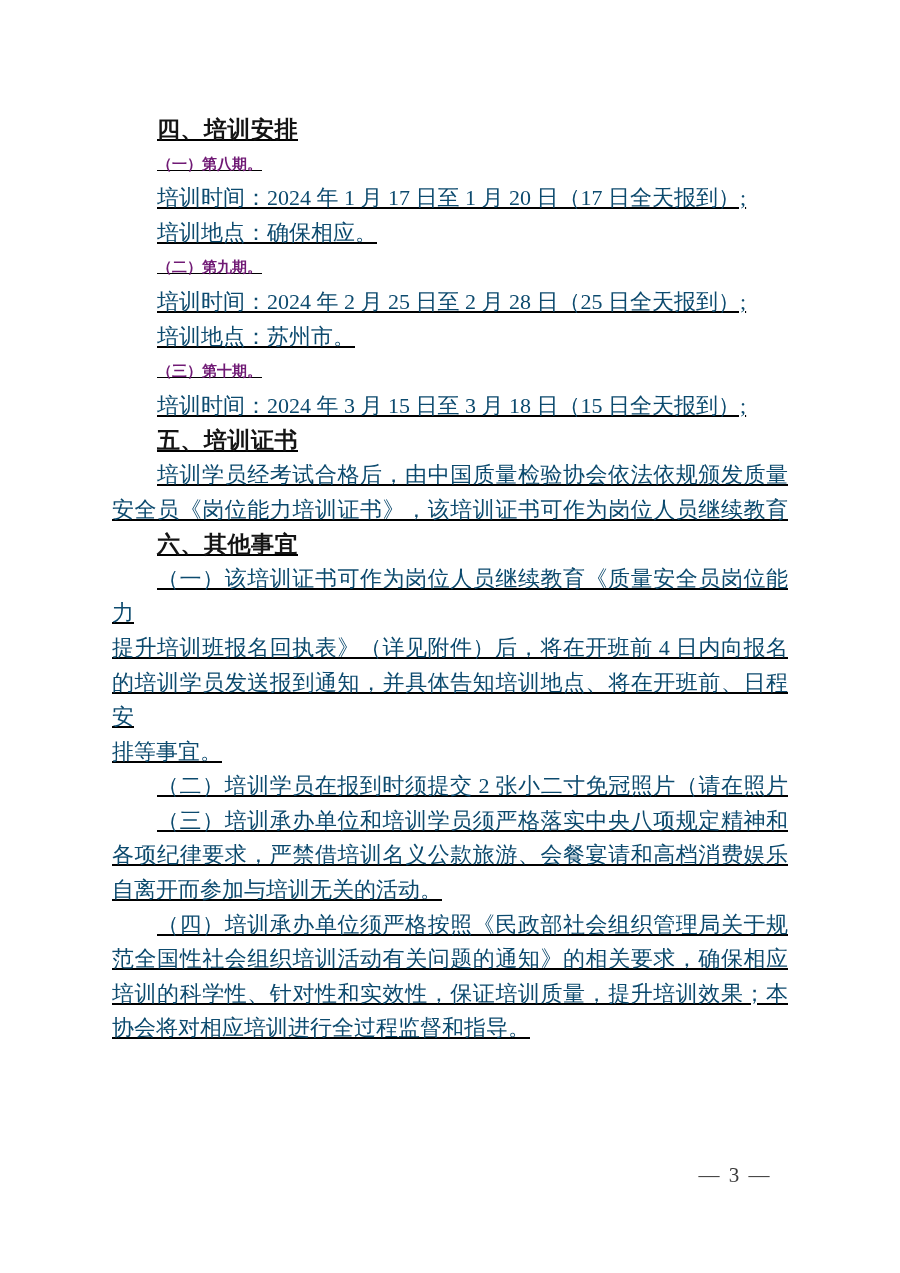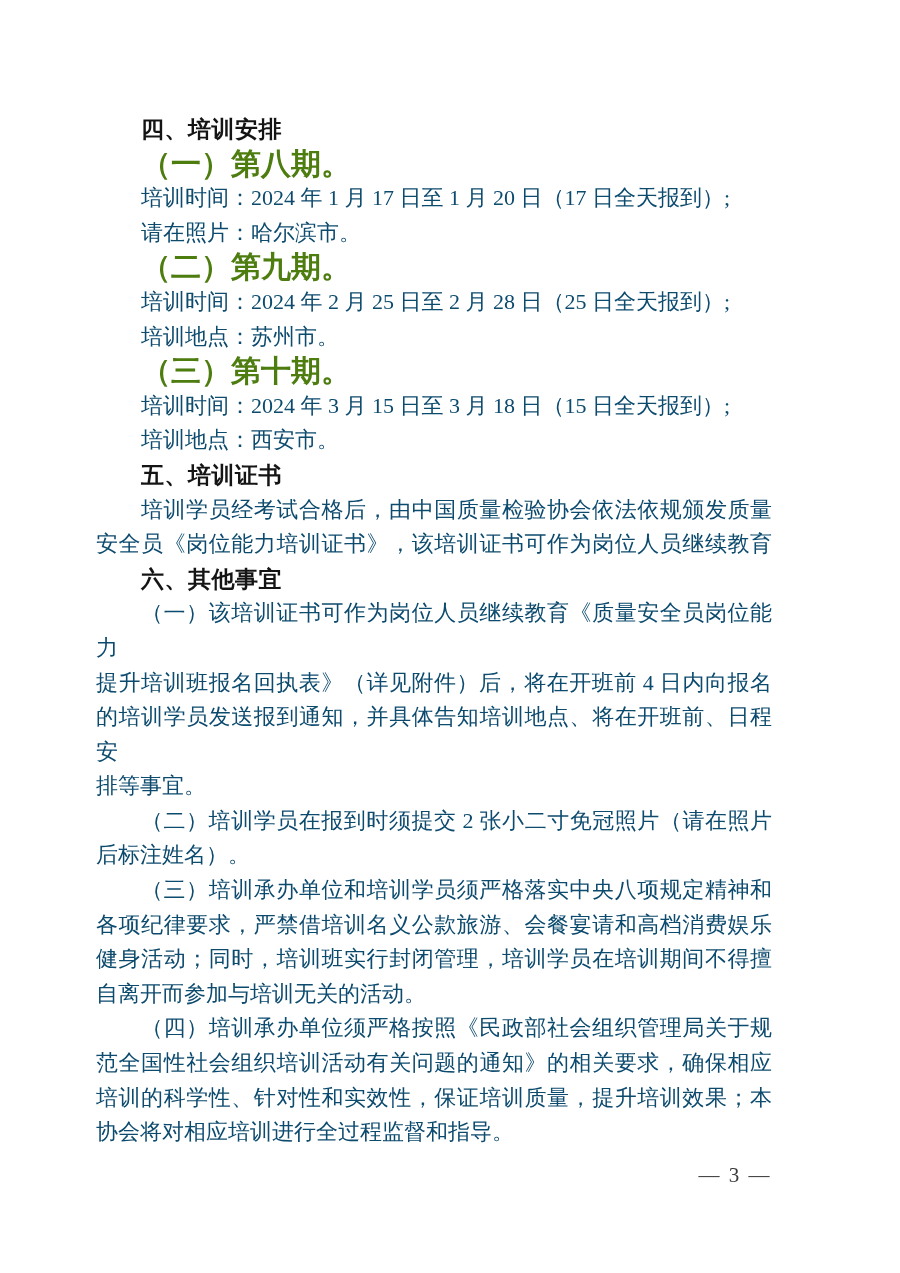--- a/index.html
+++ b/index.html
@@ -10,23 +10,24 @@
   .page {
     position: relative;
     width: 900px;
     height: 1273px;
     background: #ffffff;
     overflow: hidden;
     font-family: "Liberation Serif", serif;
   }
   .doc-body {
     position: absolute;
-    left: 96px;
+    left: 112px;
     top: 112px;
     width: 676px;
+    text-decoration: underline;
   }
   .line {
     font-size: 22px;
     line-height: 34.6px;
     color: #0c4a6e;
     white-space: nowrap;
     font-family: "Liberation Serif", serif;
   }
   .line.indent {
     text-indent: 45px;
@@ -38,22 +39,22 @@
   }
   .line.heading {
     font-family: "Liberation Sans", sans-serif;
     font-weight: 700;
     font-size: 23px;
     letter-spacing: 0.5px;
     color: #141414;
   }
   .line.subheading {
     font-weight: 700;
-    font-size: 30px;
-    color: #4d7c0f;
+    font-size: 15px;
+    color: #701a75;
   }
   .page-number {
     position: absolute;
     left: 660px;
     top: 1163px;
     width: 150px;
     text-align: center;
     font-size: 21px;
     letter-spacing: 2px;
     color: #3c3c3c;
@@ -61,40 +62,37 @@
   }
 </style>
 </head>
 <body>
 
 <div class="page">
   <div class="doc-body" id="doc-lines">
       <div class="line heading indent">四、培训安排</div>
       <div class="line subheading indent">（一）第八期。</div>
       <div class="line body indent">培训时间：2024 年 1 月 17 日至 1 月 20 日（17 日全天报到）;</div>
-      <div class="line body indent">请在照片：哈尔滨市。</div>
+      <div class="line body indent">培训地点：确保相应。</div>
       <div class="line subheading indent">（二）第九期。</div>
       <div class="line body indent">培训时间：2024 年 2 月 25 日至 2 月 28 日（25 日全天报到）;</div>
       <div class="line body indent">培训地点：苏州市。</div>
       <div class="line subheading indent">（三）第十期。</div>
       <div class="line body indent">培训时间：2024 年 3 月 15 日至 3 月 18 日（15 日全天报到）;</div>
-      <div class="line body indent">培训地点：西安市。</div>
       <div class="line heading indent">五、培训证书</div>
       <div class="line body indent fill">培训学员经考试合格后，由中国质量检验协会依法依规颁发质量</div>
       <div class="line body fill">安全员《岗位能力培训证书》，该培训证书可作为岗位人员继续教育</div>
       <div class="line heading indent">六、其他事宜</div>
       <div class="line body indent fill">（一）该培训证书可作为岗位人员继续教育《质量安全员岗位能力</div>
       <div class="line body fill">提升培训班报名回执表》（详见附件）后，将在开班前 4 日内向报名</div>
       <div class="line body fill">的培训学员发送报到通知，并具体告知培训地点、将在开班前、日程安</div>
       <div class="line body">排等事宜。</div>
       <div class="line body indent fill">（二）培训学员在报到时须提交 2 张小二寸免冠照片（请在照片</div>
-      <div class="line body">后标注姓名）。</div>
       <div class="line body indent fill">（三）培训承办单位和培训学员须严格落实中央八项规定精神和</div>
       <div class="line body fill">各项纪律要求，严禁借培训名义公款旅游、会餐宴请和高档消费娱乐</div>
-      <div class="line body fill">健身活动；同时，培训班实行封闭管理，培训学员在培训期间不得擅</div>
       <div class="line body">自离开而参加与培训无关的活动。</div>
       <div class="line body indent fill">（四）培训承办单位须严格按照《民政部社会组织管理局关于规</div>
       <div class="line body fill">范全国性社会组织培训活动有关问题的通知》的相关要求，确保相应</div>
       <div class="line body fill">培训的科学性、针对性和实效性，保证培训质量，提升培训效果；本</div>
       <div class="line body">协会将对相应培训进行全过程监督和指导。</div>
     </div>
   <div class="page-number">— 3 —</div>
 </div>
 
 </body></html>

